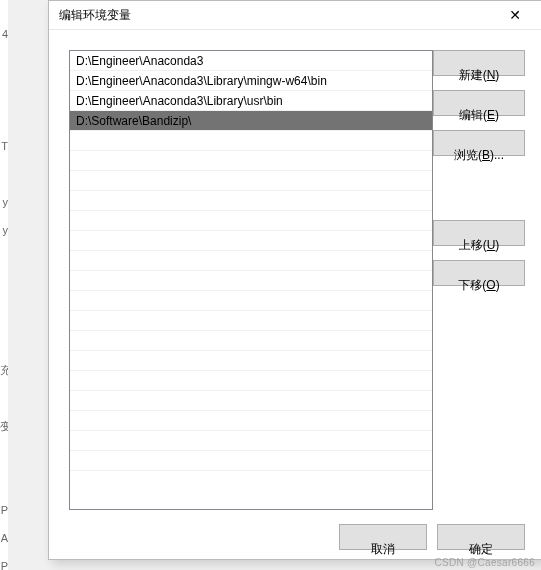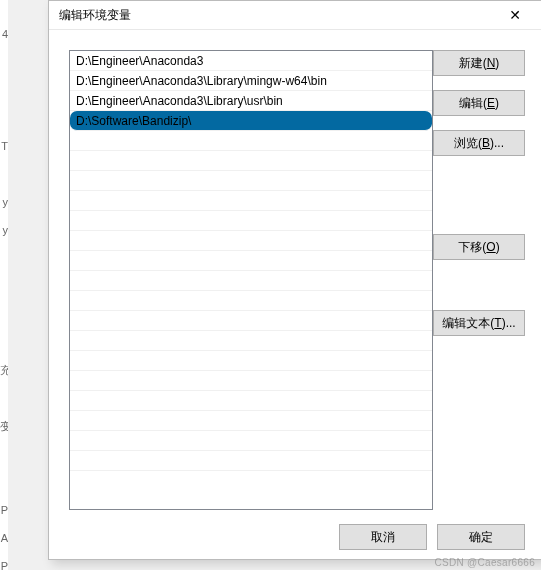--- a/index.html
+++ b/index.html
@@ -64,36 +64,36 @@
     .list-row {
       height: 20px;
       line-height: 20px;
       padding: 0 6px;
       border-bottom: 1px solid #f0f0f0;
       color: #000;
       font-size: 12px;
       white-space: nowrap;
       overflow: hidden;
     }
-    .list-row.selected { background: #0369a1; border-radius: 7px; }
+    .list-row.selected { background: #737373; }
     .list-row.empty { color: transparent; }
     .sidebar {
       width: 92px;
       display: flex;
       flex-direction: column;
     }
     .btn {
       height: 26px;
       border: 1px solid #adadad;
       background: #e1e1e1;
       font-size: 12px;
       color: #000;
       cursor: pointer;
       font-family: inherit;
-      padding: 0 6px;
+      padding: 12px 6px;
       line-height: 24px;
     }
     .btn.focus { outline: 2px solid #0078d7; outline-offset: -1px; }
     .gap-sm { height: 14px; }
     .gap-lg { height: 50px; }
     .footer {
       height: 48px;
       display: flex;
       align-items: center;
       justify-content: flex-end;
@@ -175,28 +175,28 @@
       <div class="gap-sm"></div>
       <button class="btn">
         <span>编辑(</span><span class="under">E</span><span>)</span>
       </button>
       <div class="gap-sm"></div>
       <button class="btn">
         <span>浏览(</span><span class="under">B</span><span>)...</span>
       </button>
       <div class="gap-sm"></div>
       <div class="gap-lg"></div>
+      <button class="btn">
+        <span>上移(</span><span class="under">U</span><span>)</span>
+      </button>
       <div class="gap-sm"></div>
       <button class="btn">
         <span>下移(</span><span class="under">O</span><span>)</span>
       </button>
       <div class="gap-lg"></div>
-      <button class="btn">
-        <span>编辑文本(</span><span class="under">T</span><span>)...</span>
-      </button>
     </div>
   </div>
 
   <div class="footer">
     <button class="btn">取消</button>
     <button class="btn">确定</button>
   </div>
 </div>
 
 <div class="watermark">CSDN @Caesar6666</div>

